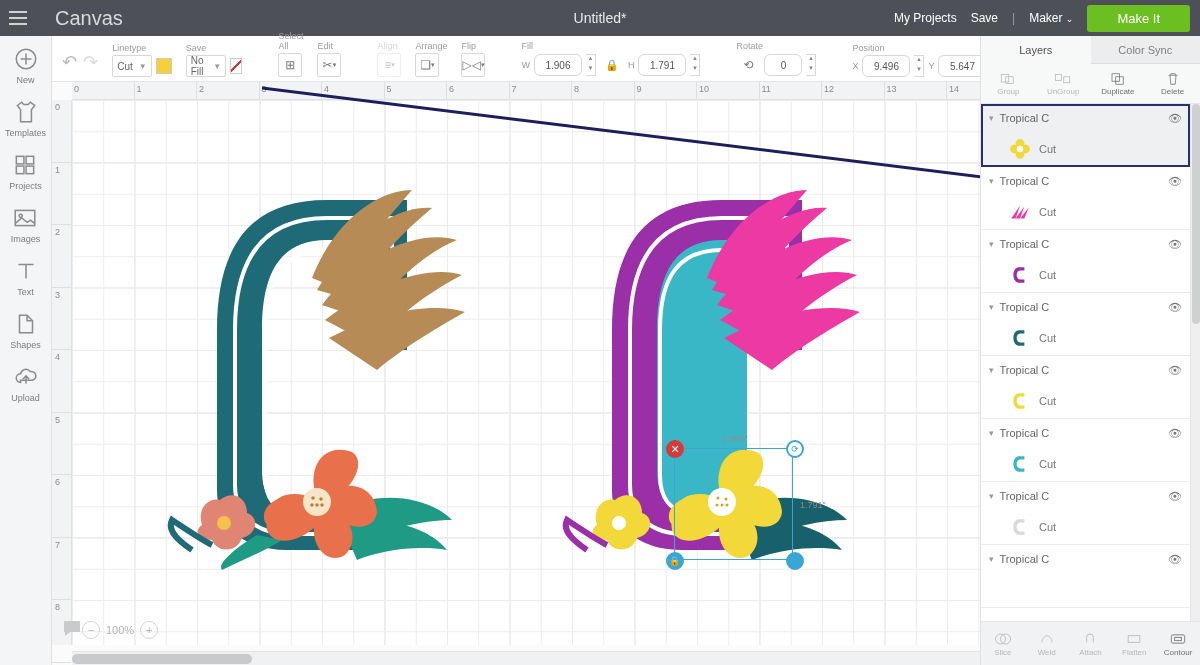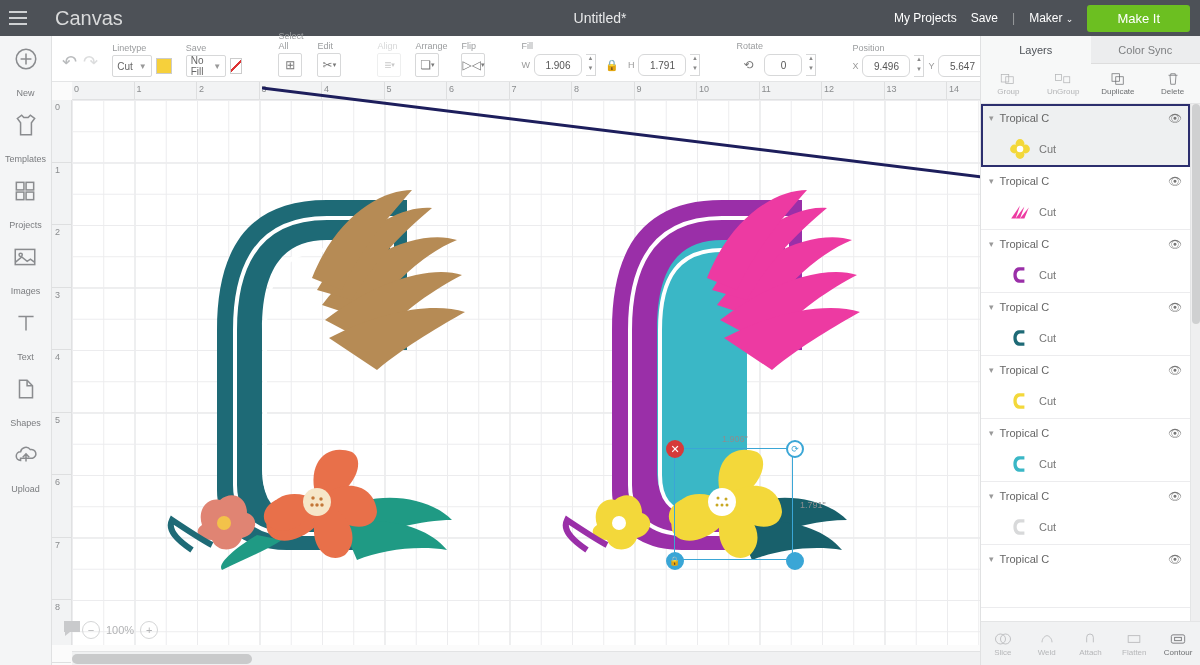--- a/index.html
+++ b/index.html
@@ -12,21 +12,21 @@
 #topbar .canvas-label { font-size:20px; color:#d9dadb; margin-left:19px; }
 #topbar .title { position:absolute; left:50%; transform:translateX(-50%); font-size:14px; color:#e8e9ea; }
 #topbar .right { margin-left:auto; display:flex; align-items:center; gap:14px; padding-right:10px; }
 #topbar .right .link { font-size:12px; color:#fff; cursor:pointer;}
 #topbar .right .sep { color:#9a9c9f; }
 #topbar .make-it { background:#6cbf21; color:#fff; padding:6px 30px; border-radius:3px; font-size:13px; cursor:pointer;}
 
 
 #main { display:flex; height: calc(665px - 36px); }
 #left-tools { width:52px; background:#f4f5f6; border-right:1px solid #e0e1e2; display:flex; flex-direction:column; align-items:center; padding-top:10px; gap:14px; }
-.tool { display:flex; flex-direction:column; align-items:center; gap:16px; cursor:pointer; color:#7a7c7f;}
+.tool { display:flex; flex-direction:column; align-items:center; gap:3px; cursor:pointer; color:#7a7c7f;}
 .tool .ico { width:26px; height:26px; display:flex; align-items:center; justify-content:center; }
 .tool .ico svg { stroke:#8a8c8f; fill:none; stroke-width:1.4; }
 .tool .lbl { font-size:9px; }
 
 
 #center { flex:1; display:flex; flex-direction:column; min-width:0; }
 #editbar { height:46px; border-bottom:1px solid #e4e5e6; display:flex; align-items:flex-end; padding:0 10px 4px 10px; gap:14px; background:#fff; }
 #editbar .undo-redo { display:flex; gap:6px; color:#b9bbbd; font-size:18px; padding-bottom:4px;}
 .grp { display:flex; flex-direction:column; gap:2px; }
 .grp .glabel { font-size:9px; color:#9a9c9e; }

